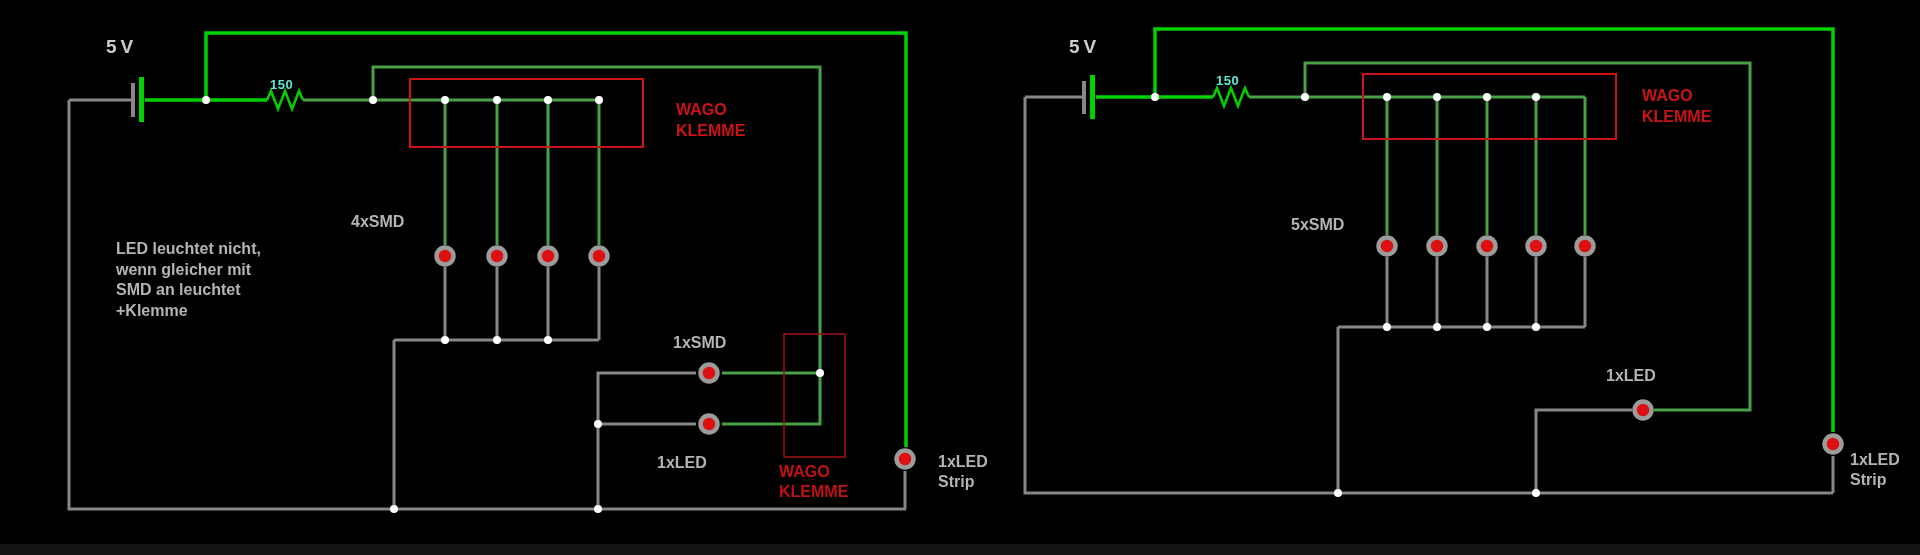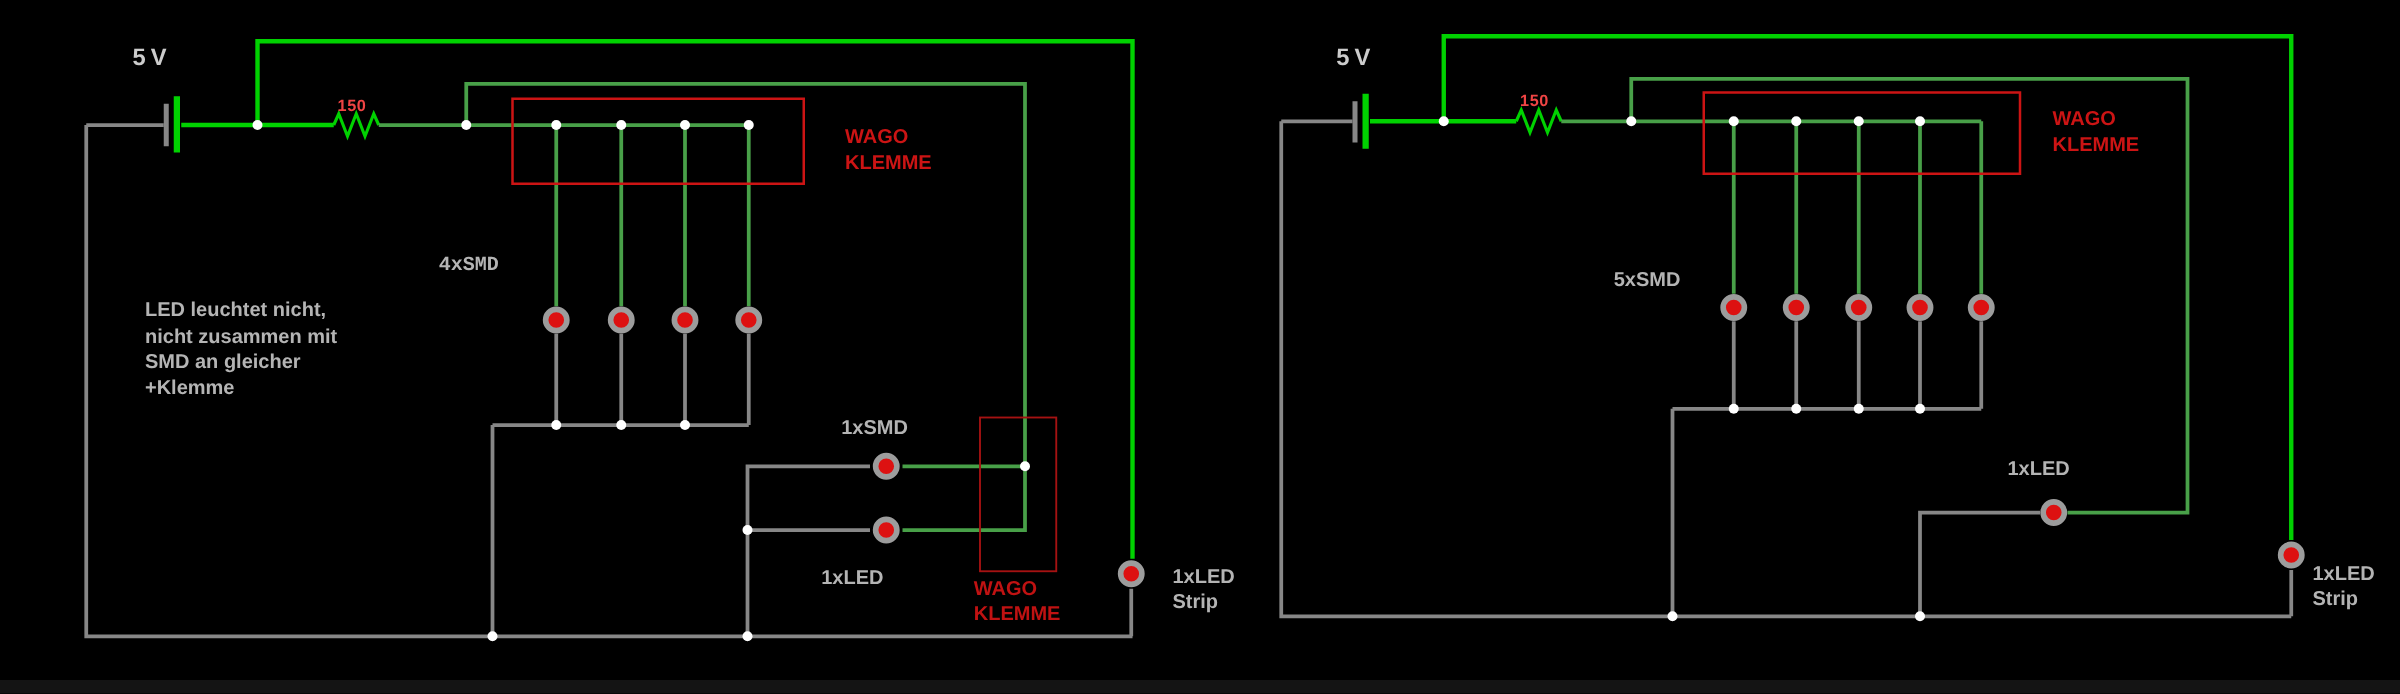--- a/index.html
+++ b/index.html
@@ -3,21 +3,21 @@
 <meta charset="utf-8">
 <style>
   html,body{margin:0;padding:0;background:#000;}
   .canvas{
     position:relative;width:1920px;height:555px;background:#000;
     font-family:"Liberation Sans",sans-serif;overflow:hidden;
   }
   .canvas svg{position:absolute;left:0;top:0;}
   .lbl{position:absolute;font-weight:bold;color:#b4b4b4;white-space:nowrap;}
   .voltage{font-size:19px;color:#cccccc;letter-spacing:4px;}
-  .rlabel{font-size:13px;color:#ef4444;letter-spacing:0.5px;}
+  .rlabel{font-size:13px;color:#5eead4;letter-spacing:0.5px;}
   .complbl{font-size:16px;}
   .wago{color:#cc1414;font-size:16px;line-height:21px;}
   .wago2{color:#c01212;font-size:16px;line-height:20px;}
   .note{font-size:16px;line-height:20.5px;}
   .striplbl{font-size:16px;line-height:20px;}
   .bottom-strip{position:absolute;left:0;bottom:0;width:100%;height:11px;background:#141414;}
 </style>
 </head>
 <body>
 
@@ -136,31 +136,31 @@
         <circle cx="1487" cy="327" r="4"></circle>
         <circle cx="1536" cy="327" r="4"></circle>
         <circle cx="1338" cy="493" r="4"></circle>
         <circle cx="1536" cy="493" r="4"></circle>
       </g>
     </g>
   </svg>
 
   <div class="lbl voltage" style="left:106px;top:36px;">5V</div>
   <div class="lbl rlabel" style="left:270px;top:77px;">150</div>
-  <div class="lbl complbl" style="left:351px;top:203px;font-family:Liberation Mono, monospace;">4xSMD</div>
+  <div class="lbl complbl" style="left:351px;top:213px;">4xSMD</div>
 
   <div class="lbl wago" style="left:676px;top:99px;">
     <div>WAGO</div>
     <div>KLEMME</div>
   </div>
 
   <div class="lbl note" style="left:116px;top:239px;">
     <div>LED leuchtet nicht,</div>
-    <div>nicht zusammen mit</div>
-    <div>SMD an gleicher</div>
+    <div>wenn gleicher mit</div>
+    <div>SMD an leuchtet</div>
     <div>+Klemme</div>
   </div>
 
   <div class="lbl complbl" style="left:673px;top:334px;">1xSMD</div>
   <div class="lbl complbl" style="left:657px;top:454px;">1xLED</div>
 
   <div class="lbl wago2" style="left:779px;top:462px;">
     <div>WAGO</div>
     <div>KLEMME</div>
   </div>

